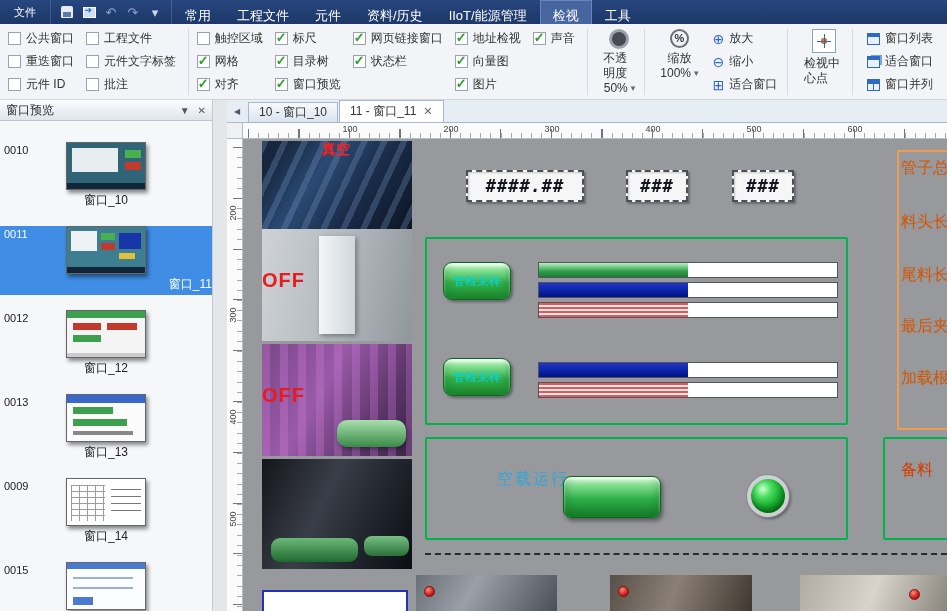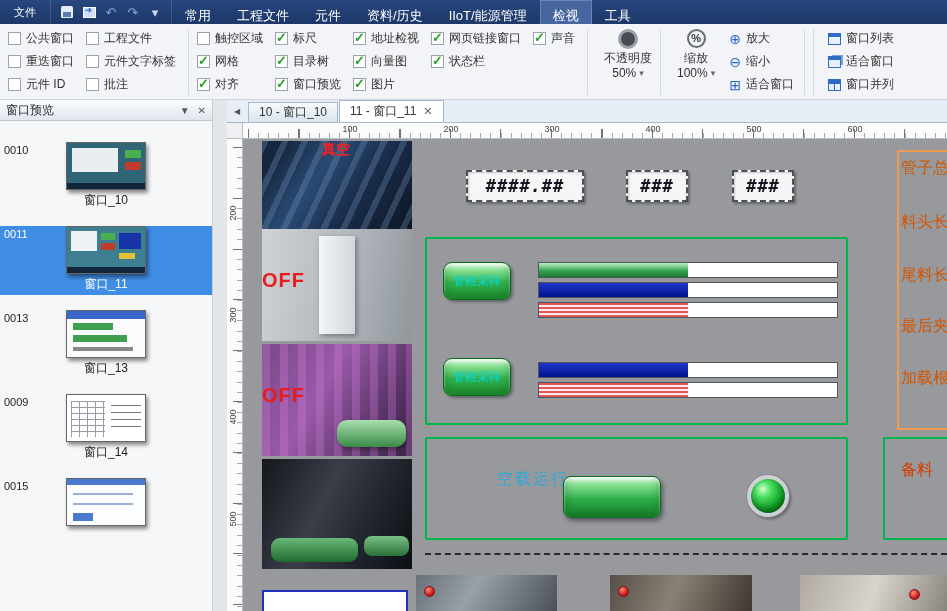--- a/index.html
+++ b/index.html
@@ -49,21 +49,21 @@
       linear-gradient(#2e6bc4 0 3px,#e8f0fb 3px); }
 
   
   .sidebar { position:absolute; left:0; top:100px; width:213px; height:511px; background:#f6f7f9; border-right:1px solid #c5cad1; overflow:hidden; }
   .sb-header { height:21px; display:flex; align-items:center; background:linear-gradient(#fcfdfe,#dfe5ec); border-bottom:1px solid #c0c6cf; padding:0 6px; gap:8px; }
   .sb-title { flex:1; font-size:12px; color:#2a2f36; }
   .sb-ico { font-size:10px; color:#556; cursor:default; }
   .sb-items { padding-top:6px; }
   .pitem { position:relative; height:69px; text-align:center; cursor:default; }
   .pitem.selected { background:#3f8de4; }
-  .pitem.selected .pid, .pitem.selected .pname { color:#fff; }
+  .pitem.selected .pid, .pitem.selected .pname { color:#fff;text-align:right; }
   .pid { position:absolute; left:4px; top:2px; font-size:11px; color:#222; }
   .pname { font-size:12px; color:#222; margin-top:2px; }
   .thumb { width:80px; height:48px; margin:15px auto 0; border:1px solid #666; box-shadow:2px 3px 4px rgba(0,0,0,.45); background-repeat:no-repeat; }
   .t10 { background-color:#2f6577; background-image:linear-gradient(#e8eef0,#e8eef0),linear-gradient(#49b04f,#49b04f),linear-gradient(#c23a2e,#c23a2e),linear-gradient(#12263a,#12263a); background-position:5px 5px,58px 7px,58px 19px,0 40px; background-size:46px 24px,16px 8px,16px 8px,100% 8px; }
   .t11 { background-color:#3d7f90; background-image:linear-gradient(#eef2f4,#eef2f4),linear-gradient(#49b04f,#49b04f),linear-gradient(#c23a2e,#c23a2e),linear-gradient(#1735a8,#1735a8),linear-gradient(#e0c23a,#e0c23a),linear-gradient(#12263a,#12263a); background-position:4px 4px,34px 6px,34px 16px,52px 6px,52px 26px,0 40px; background-size:26px 20px,14px 7px,14px 7px,22px 16px,16px 6px,100% 8px; }
   .t12 { background-color:#f4f4f4; background-image:linear-gradient(#3ea04e,#3ea04e),linear-gradient(#c23a2e,#c23a2e),linear-gradient(#3ea04e,#3ea04e),linear-gradient(#c23a2e,#c23a2e),linear-gradient(#cccccc,#cccccc); background-position:0 0,6px 12px,6px 24px,40px 12px,0 42px; background-size:100% 7px,28px 7px,28px 7px,30px 7px,100% 6px; }
   .t13 { background-color:#fbfbfb; background-image:linear-gradient(#3a68c8,#3a68c8),linear-gradient(#3ea04e,#3ea04e),linear-gradient(#3ea04e,#3ea04e),linear-gradient(#888,#888); background-position:0 0,6px 12px,6px 24px,6px 36px; background-size:100% 8px,40px 7px,54px 7px,60px 4px; }
   .t14 { background-color:#fff; background-image:repeating-linear-gradient(180deg,#99a 0 1px,transparent 1px 6px),repeating-linear-gradient(90deg,#99a 0 1px,transparent 1px 8px),repeating-linear-gradient(180deg,#777 0 1px,transparent 1px 7px); background-position:4px 6px,4px 6px,44px 10px; background-size:34px 36px,34px 36px,30px 28px; }
   .t15 { background-color:#fcfdff; background-image:linear-gradient(#4a7ad0,#4a7ad0),linear-gradient(#9ab0d8,#9ab0d8),linear-gradient(#9ab0d8,#9ab0d8),linear-gradient(#4a7ad0,#4a7ad0); background-position:0 0,6px 14px,6px 24px,6px 34px; background-size:100% 6px,60px 2px,60px 2px,20px 8px; }
 
@@ -218,39 +218,39 @@
           <span>目录树</span>
         </label>
       <label class="cb">
           <span class="box on"></span>
           <span>窗口预览</span>
         </label>
     </div>
     <div class="cbcol">
       <label class="cb">
           <span class="box on"></span>
+          <span>网页链接窗口</span>
+        </label>
+      <label class="cb">
+          <span class="box on"></span>
+          <span>状态栏</span>
+        </label>
+    </div>
+    <div class="cbcol">
+      <label class="cb">
+          <span class="box on"></span>
           <span>地址检视</span>
         </label>
       <label class="cb">
           <span class="box on"></span>
           <span>向量图</span>
         </label>
       <label class="cb">
           <span class="box on"></span>
           <span>图片</span>
-        </label>
-    </div>
-    <div class="cbcol">
-      <label class="cb">
-          <span class="box on"></span>
-          <span>网页链接窗口</span>
-        </label>
-      <label class="cb">
-          <span class="box on"></span>
-          <span>状态栏</span>
         </label>
     </div>
     <div class="cbcol">
       <label class="cb">
           <span class="box on"></span>
           <span>声音</span>
         </label>
     </div>
     <div class="rsep"></div>
     <div class="bigbtn">
@@ -278,20 +278,24 @@
       <div class="smallbtn">
           <span class="bluglyph">⊖</span>
           <span>缩小</span>
         </div>
       <div class="smallbtn">
           <span class="bluglyph">⊞</span>
           <span>适合窗口</span>
         </div>
     </div>
     <div class="rsep"></div>
+    <div class="bigbtn">
+      <span class="ic-center"></span>
+      <span>检视中心点</span>
+    </div>
     <div class="rsep"></div>
     <div class="smallstack">
       <div class="smallbtn">
           <span class="winicon"></span>
           <span>窗口列表</span>
         </div>
       <div class="smallbtn">
           <span class="winicon cascade"></span>
           <span>适合窗口</span>
         </div>
@@ -311,20 +315,25 @@
     <div class="sb-items">
       <div class="pitem">
         <div class="pid">0010</div>
         <div class="thumb t10"></div>
         <div class="pname">窗口_10</div>
       </div>
       <div class="pitem selected">
         <div class="pid">0011</div>
         <div class="thumb t11"></div>
         <div class="pname">窗口_11</div>
+      </div>
+      <div class="pitem">
+        <div class="pid">0012</div>
+        <div class="thumb t12"></div>
+        <div class="pname">窗口_12</div>
       </div>
       <div class="pitem">
         <div class="pid">0013</div>
         <div class="thumb t13"></div>
         <div class="pname">窗口_13</div>
       </div>
       <div class="pitem">
         <div class="pid">0009</div>
         <div class="thumb t14"></div>
         <div class="pname">窗口_14</div>

